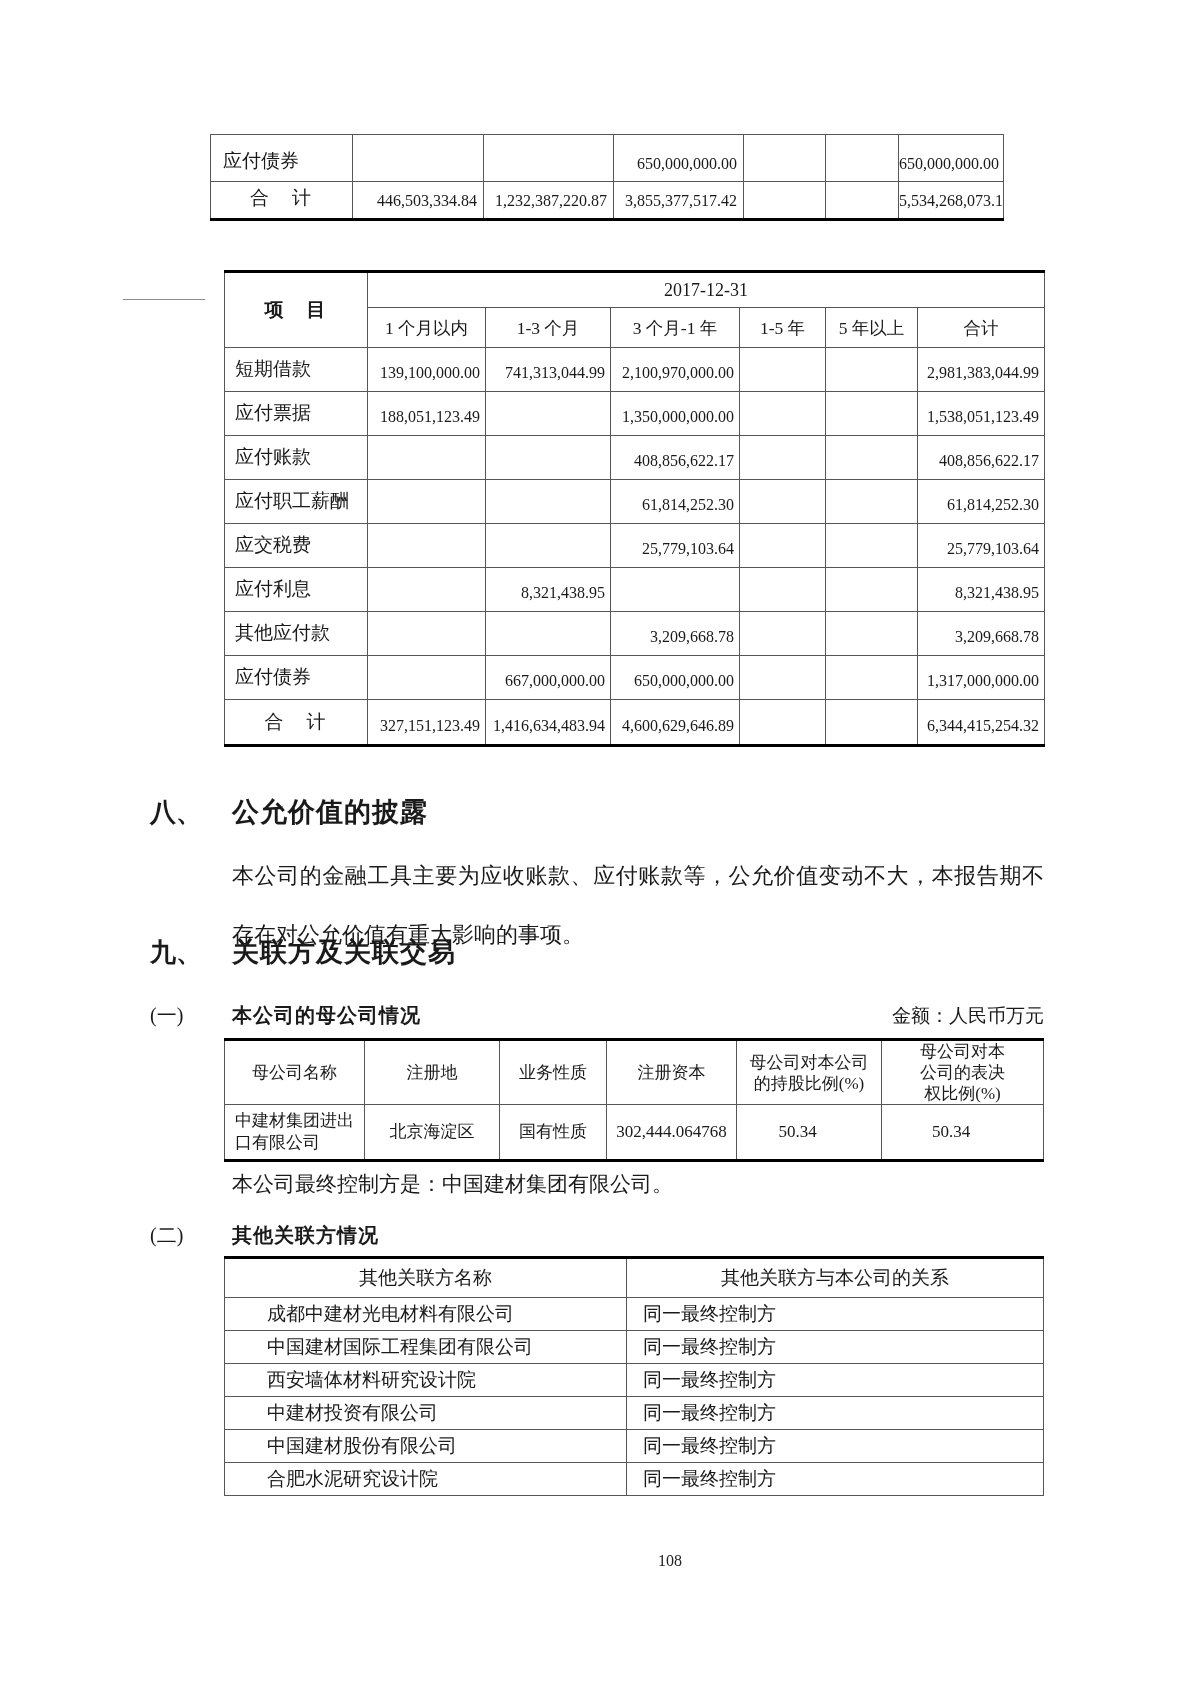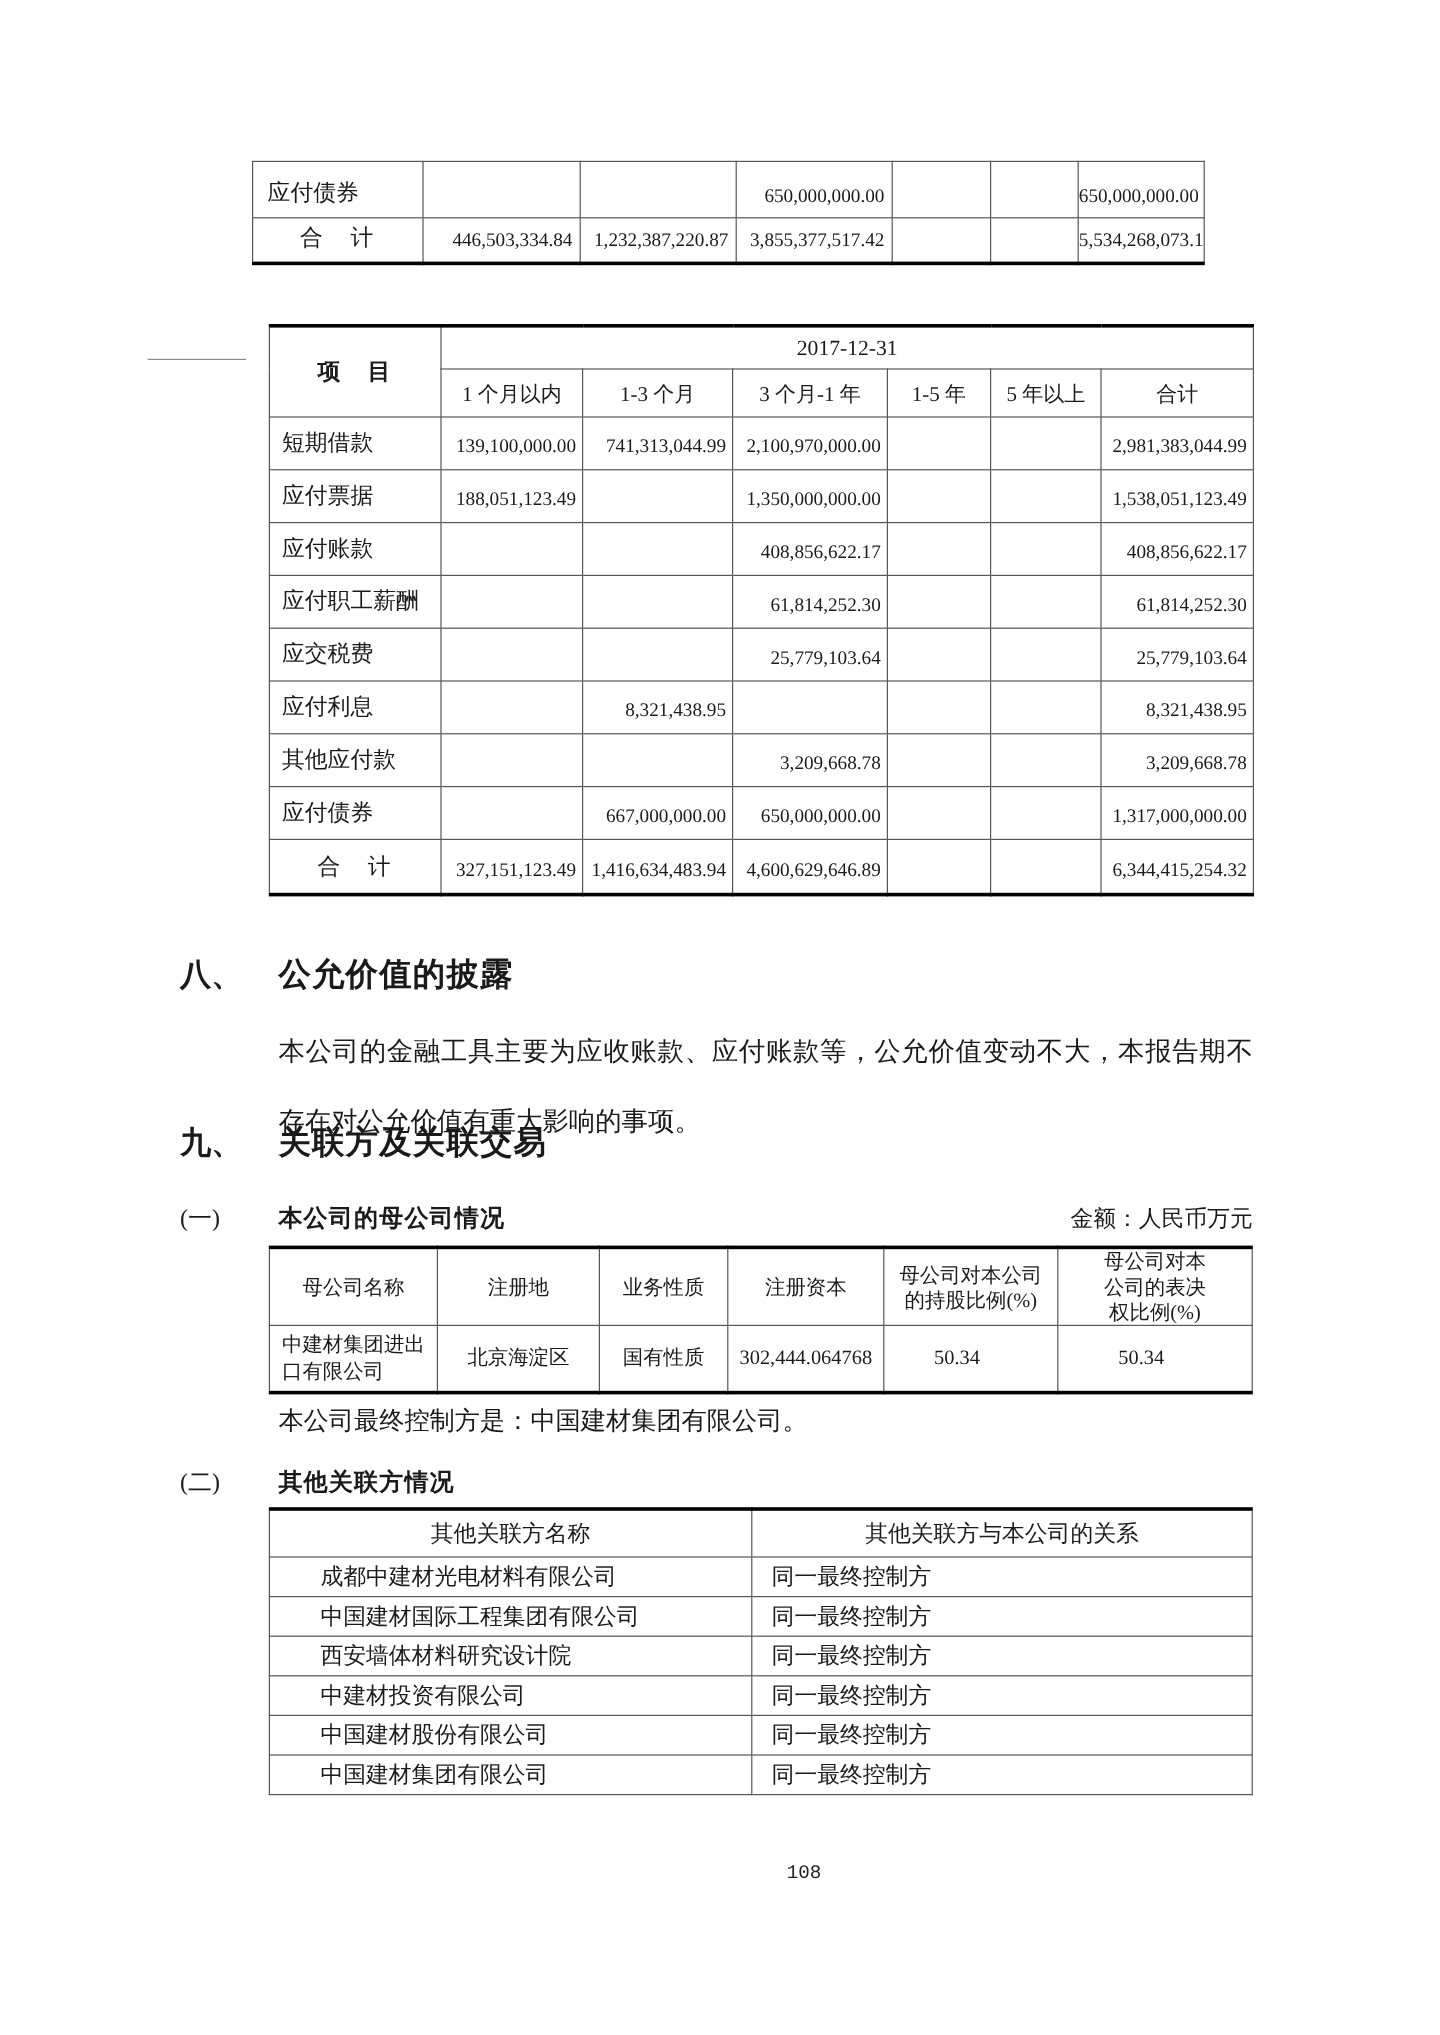--- a/index.html
+++ b/index.html
@@ -69,21 +69,21 @@
   
   #related{position:absolute;left:224px;top:1256px;width:819px;border-top:3px solid #000;}
   #related thead tr{height:40px;}
   #related tbody tr{height:33px;}
   #related th{font-size:19px;text-align:center;vertical-align:middle;}
   #related td{font-size:19px;vertical-align:middle;}
   #related td:nth-child(1){padding-left:42px;}
   #related td:nth-child(2){padding-left:16px;}
 
   #page-num{position:absolute;left:150px;top:1552px;width:1040px;text-align:center;
-            font-family:Liberation Mono, monospace;font-size:16px;color:#222;}
+            font-family:Liberation Serif, serif;font-size:16px;color:#222;}
 </style>
 </head>
 <body>
 
 <div id="page">
 
   <table id="carry" class="tbl">
     <colgroup>
       <col style="width:142px">
         <col style="width:131px">
@@ -307,20 +307,20 @@
         </tr>
         <tr>
           <td>中建材投资有限公司</td>
           <td>同一最终控制方</td>
         </tr>
         <tr>
           <td>中国建材股份有限公司</td>
           <td>同一最终控制方</td>
         </tr>
         <tr>
-          <td>中国建材集团有限公司</td>
+          <td>合肥水泥研究设计院</td>
           <td>同一最终控制方</td>
         </tr>
       </tbody>
   </table>
 
   <div id="page-num">108</div>
 </div>
 
 </body></html>

